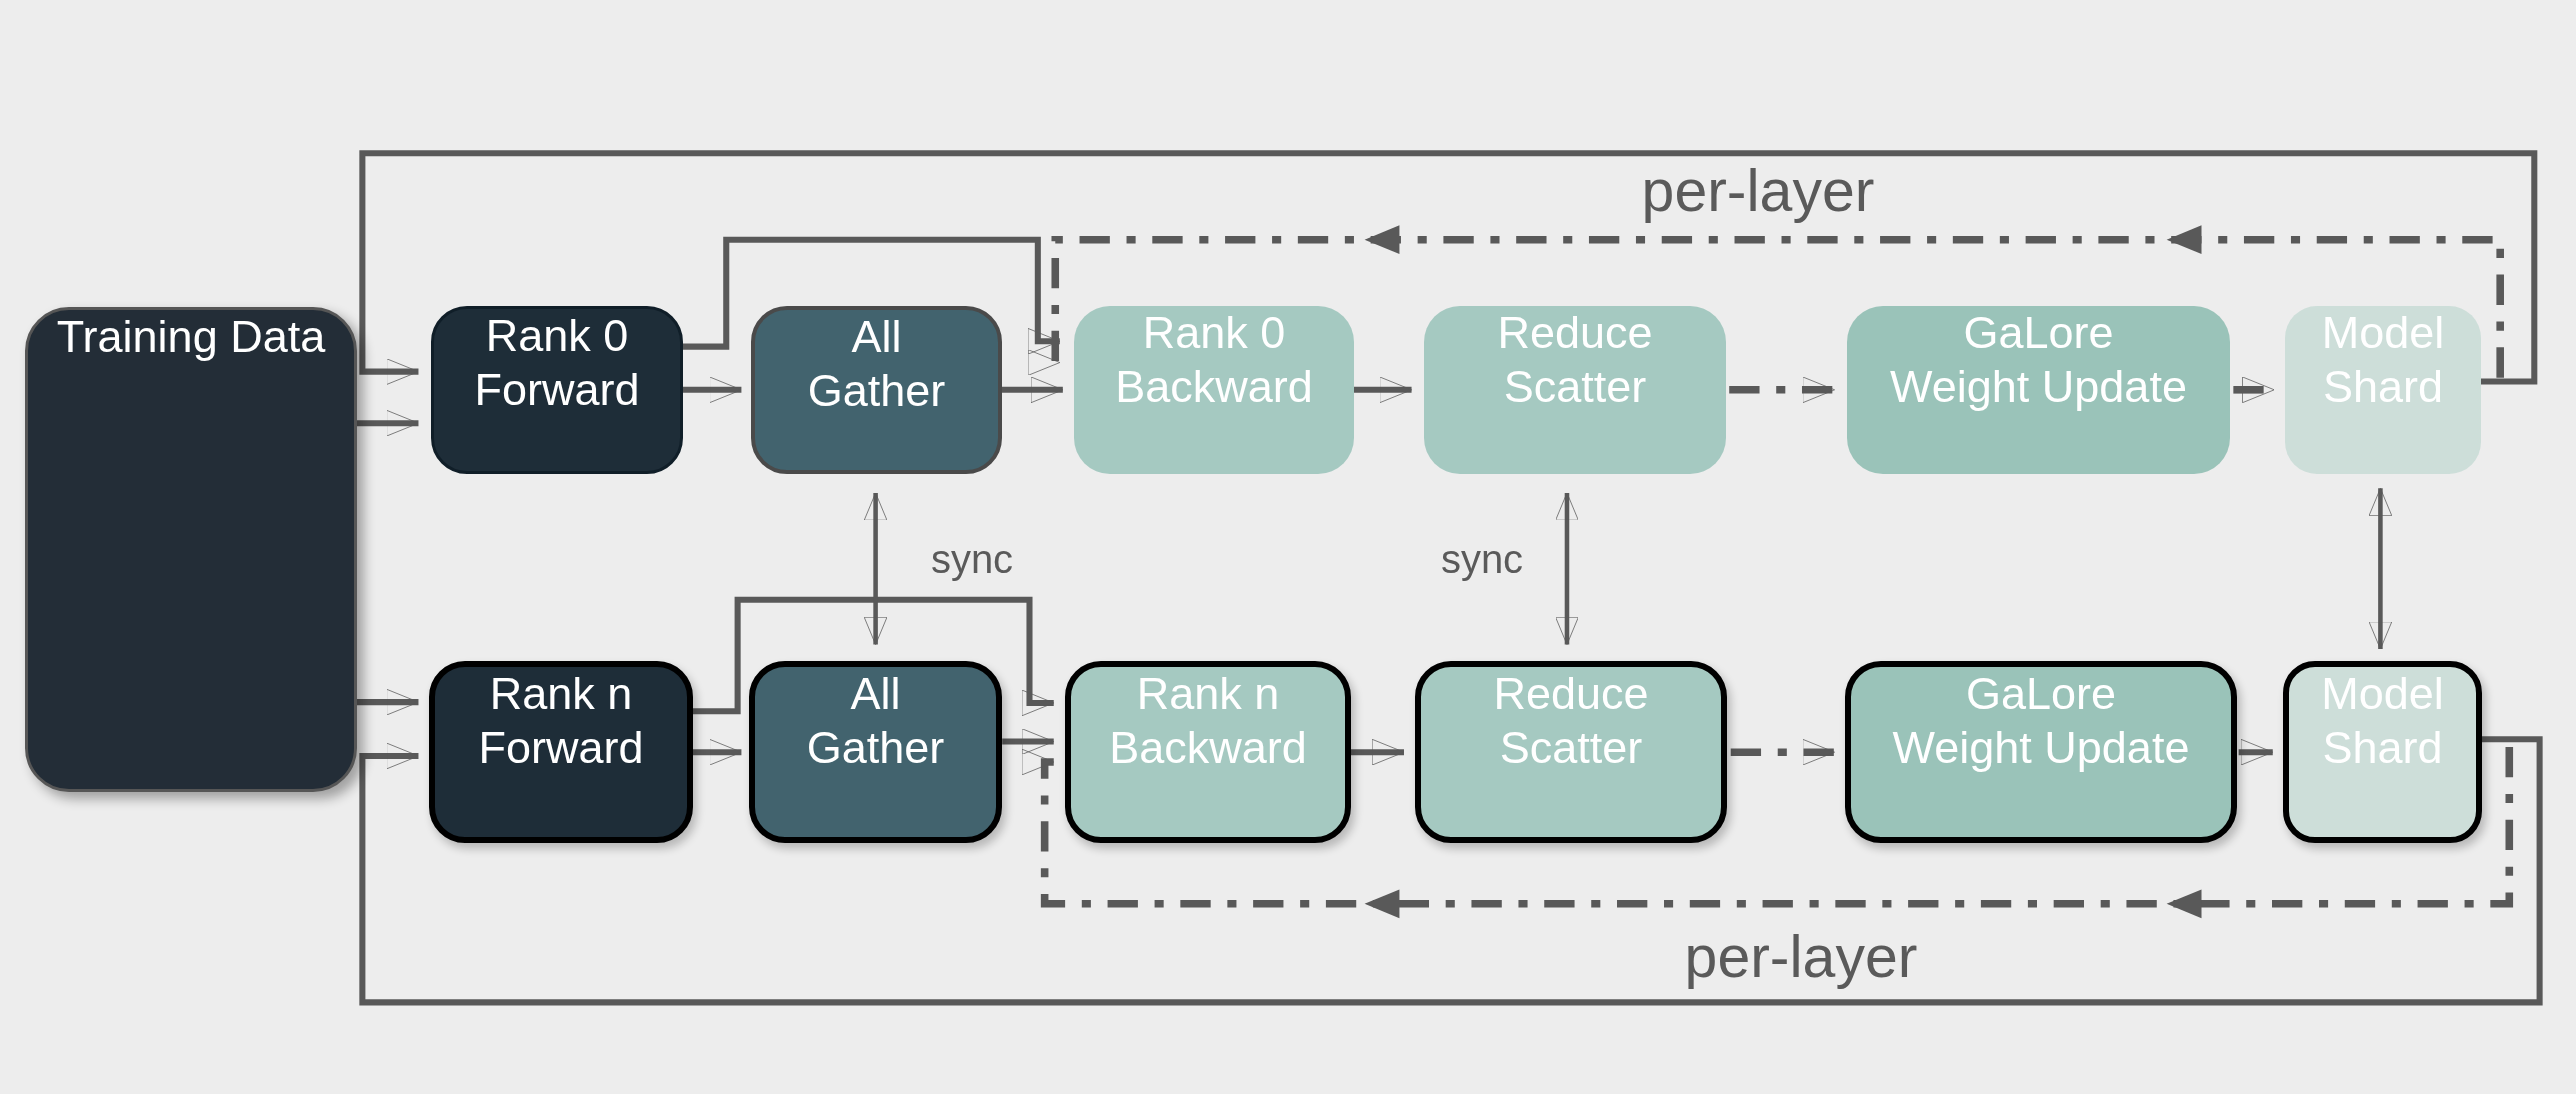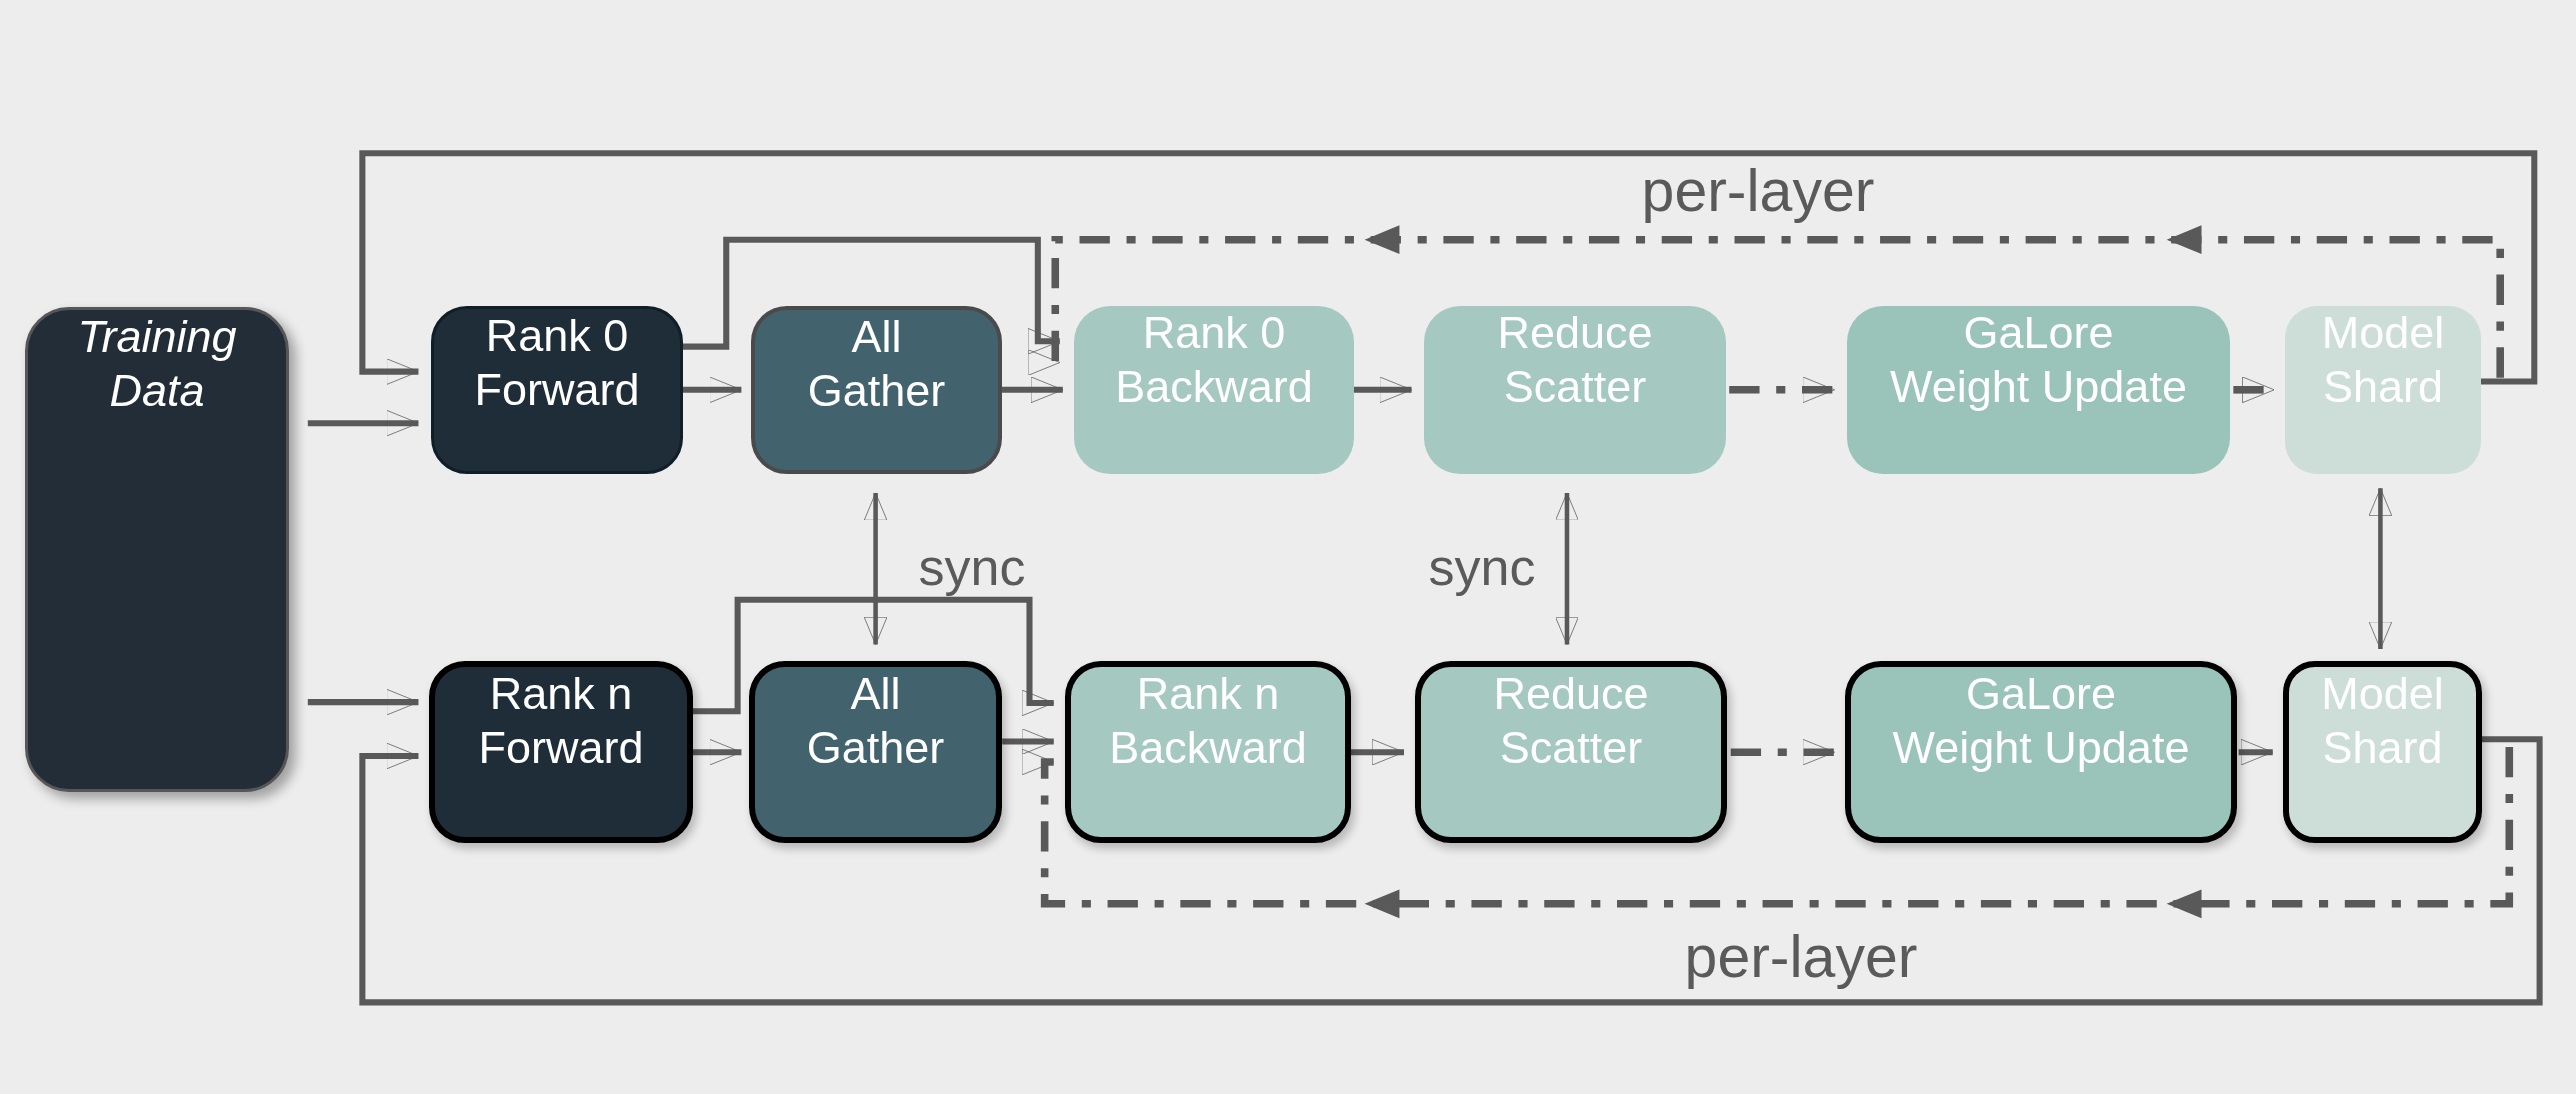--- a/index.html
+++ b/index.html
@@ -31,21 +31,21 @@
   .training{
     border:3px solid #565656;
     border-radius:44px;
     box-shadow:6.8px 6.8px 12px rgba(0,0,0,0.32);
   }
   .annotation{
     position:absolute;color:#5a5a5a;
     transform:translate(-50%,-50%);
     white-space:nowrap;
   }
-  .sync-label{font-size:52px;margin-top:8px;}
+  .sync-label{font-size:40px;}
   .perlayer-label{font-size:59px;}
 </style>
 </head>
 <body>
 
 <div class="stage">
 
   <svg class="connectors" width="2576" height="1095" viewBox="0 0 3398 1444">
     <defs>
       <marker id="arr" markerUnits="userSpaceOnUse" markerWidth="42" markerHeight="34" refX="42" refY="17" orient="auto-start-reverse">
@@ -95,21 +95,21 @@
     <path class="dashdot" d="M2946,514 H3000" marker-end="url(#arr)"></path>
 
     <path class="dashdot" d="M2283,992 H2420" marker-end="url(#arr)"></path>
 
     <polygon points="1800,316 1846,297 1846,335" fill="#595959"></polygon>
     <polygon points="2858,316 2904,297 2904,335" fill="#595959"></polygon>
     <polygon points="1800,1192 1846,1173 1846,1211" fill="#595959"></polygon>
     <polygon points="2858,1192 2904,1173 2904,1211" fill="#595959"></polygon>
   </svg>
 
-  <div class="node training" style="left: 25px; top: 307px; width: 264px; height: 485px; background-color: rgb(35, 45, 55); font-style: italic;">
+  <div class="node training" style="left: 25px; top: 307px; width: 332px; height: 485px; background-color: rgb(35, 45, 55);">
     <span class="node-label">Training Data</span>
   </div>
 
   <div class="node row1-dark" style="left: 431px; top: 306px; width: 252px; height: 168px; background-color: rgb(30, 45, 56);">
     <span class="node-label">Rank 0
 Forward</span>
   </div>
   <div class="node row1-gather" style="left: 751px; top: 306px; width: 251px; height: 168px; background-color: rgb(66, 99, 110);">
     <span class="node-label">All
 Gather</span>

